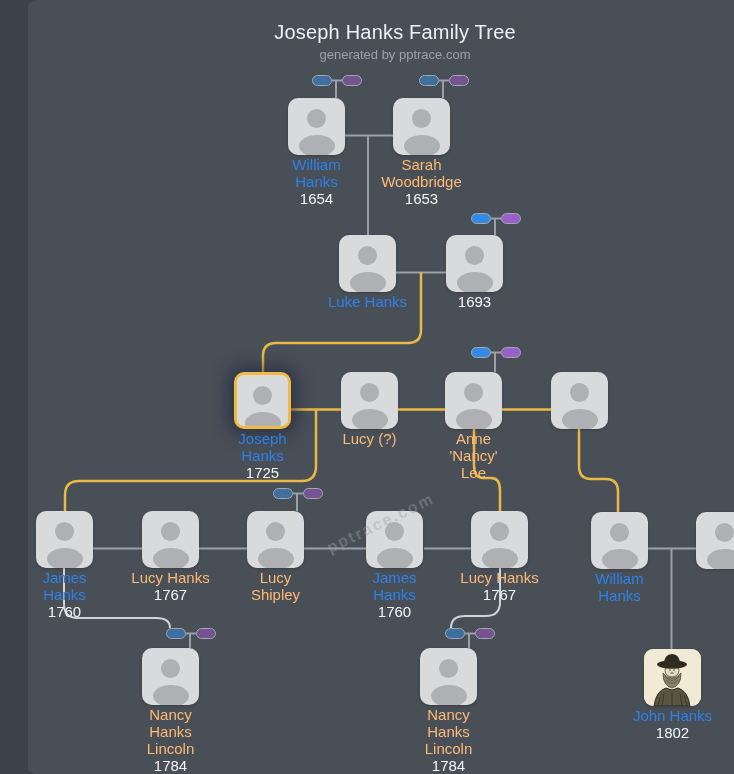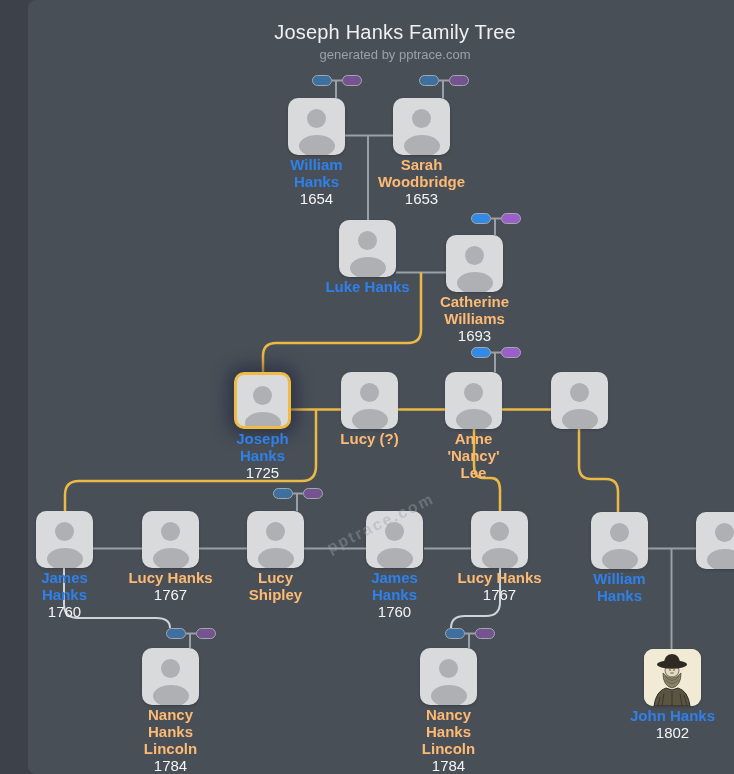--- a/index.html
+++ b/index.html
@@ -21,21 +21,21 @@
         box-shadow:0 1px 3px rgba(0,0,0,.22);cursor:pointer;}
   .card.hl{box-sizing:border-box;border:3px solid #f1ba43;
         box-shadow:0 0 16px 6px rgba(22,30,56,.55);}
   .sil{position:absolute;inset:0;overflow:hidden;border-radius:8px;display:block;}
   .sil::before{content:"";position:absolute;left:50%;top:11px;width:19px;height:19px;
         margin-left:-9.5px;border-radius:50%;background:#aeb0b3;}
   .sil::after{content:"";position:absolute;left:50%;top:37px;width:36px;height:22px;
         margin-left:-18px;border-radius:50%;background:#aeb0b3;}
   .label{position:absolute;top:58px;left:50%;transform:translateX(-50%);
         text-align:center;width:max-content;z-index:3;}
-  .nm{font-size:15px;font-weight:bold;line-height:17px;white-space:pre-line;}
+  .nm{font-size:15px;font-weight:normal;line-height:17px;white-space:pre-line;}
   .nm.male{color:#2f80e8;}
   .nm.female{color:#fdba74;}
   .yr{font-size:15px;line-height:17px;color:#f3f4f5;}
   
   .pills{position:absolute;width:51px;height:12px;z-index:2;}
   .pill{position:absolute;top:0;width:20px;height:11px;border-radius:6px;
         box-sizing:border-box;border:1.5px solid #a2a8ae;cursor:pointer;}
   .pill.father{left:0;}
   .pill.mother{left:30px;}
   .pills.muted .father{background:#3d6f9f;}
@@ -103,35 +103,33 @@
     <div class="card">
       <span class="sil"></span>
     </div>
     <div class="label">
       <div class="nm female">Sarah
 Woodbridge</div>
       <div class="yr">1653</div>
     </div>
   </div>
 
-  <div class="node" style="left:311px;top:220px">
+  <div class="node" style="left:311px;top:235px">
     <div class="card">
       <span class="sil"></span>
     </div>
     <div class="label">
       <div class="nm male">Luke Hanks</div>
     </div>
   </div>
   <div class="node" style="left:418px;top:235px">
     <div class="card">
       <span class="sil"></span>
     </div>
     <div class="label">
-      <div class="nm female">Catherine
-Williams</div>
       <div class="yr">1693</div>
     </div>
   </div>
 
   <div class="node" style="left:206px;top:372px">
     <div class="card hl">
       <span class="sil"></span>
     </div>
     <div class="label">
       <div class="nm male">Joseph

